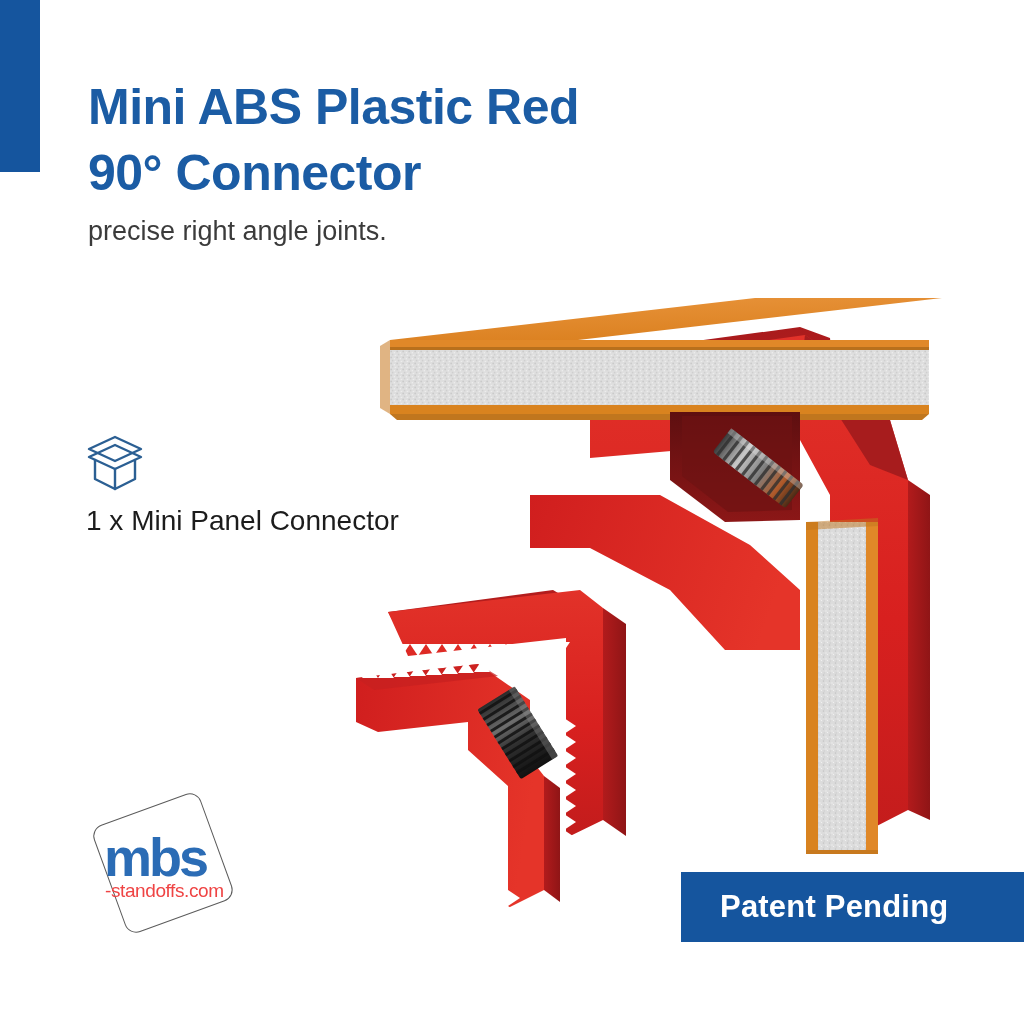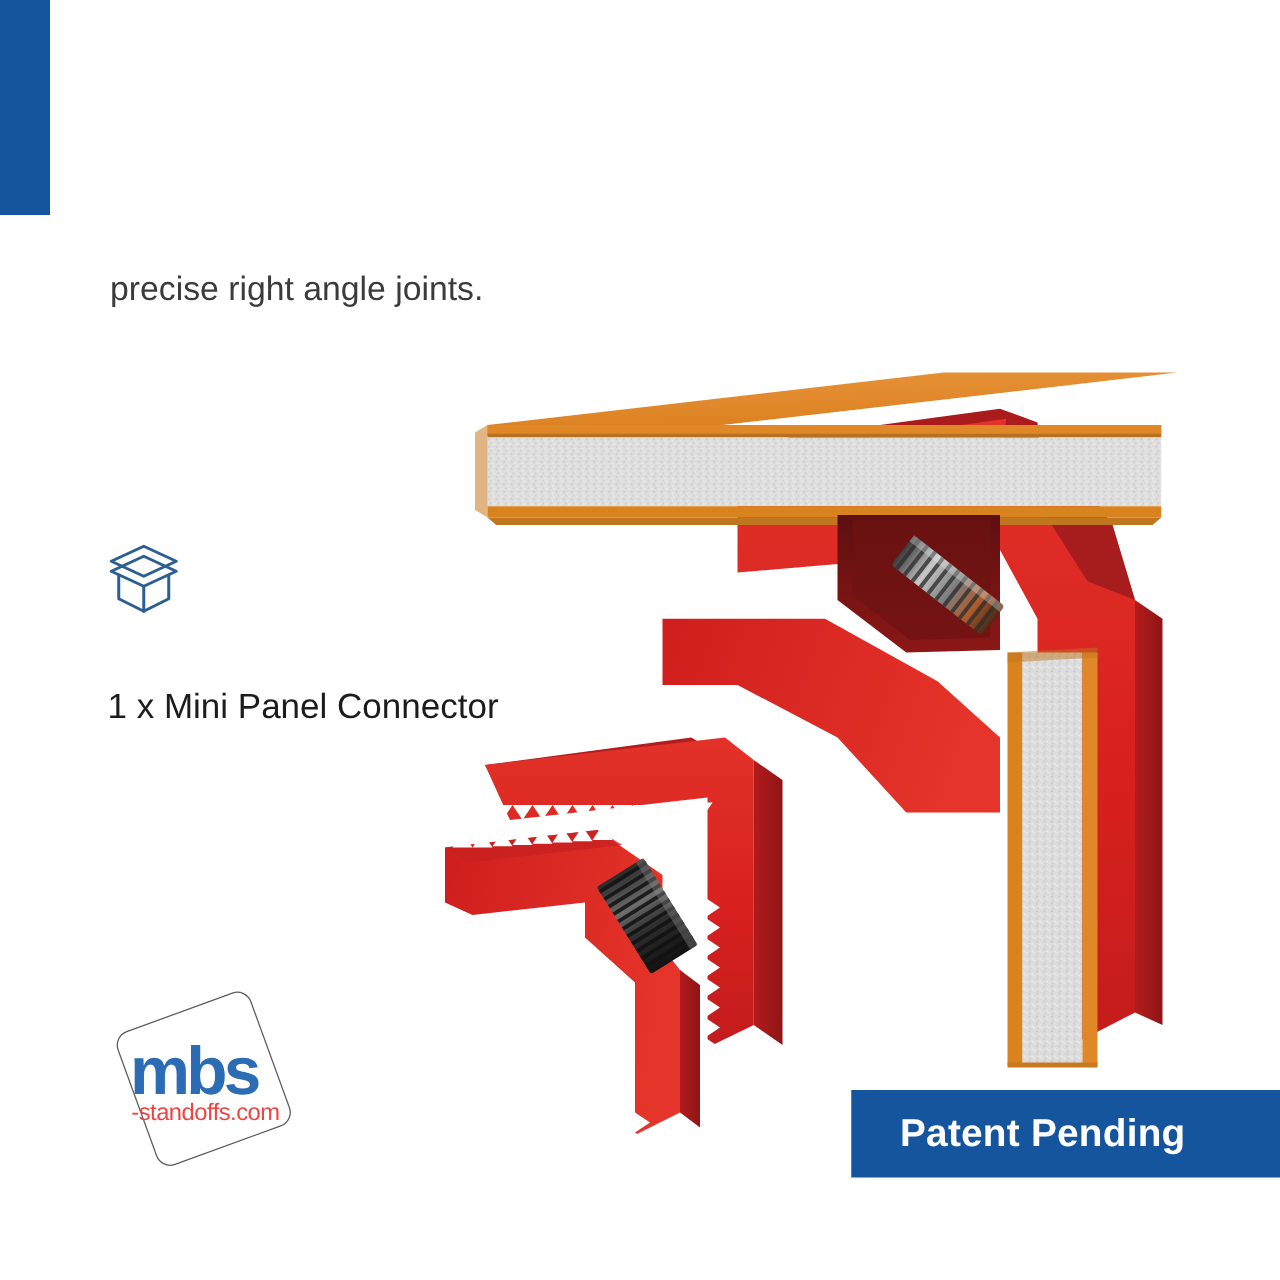--- a/index.html
+++ b/index.html
@@ -65,21 +65,20 @@
     height: 58px;
   }
   #contents-label {
     position: absolute;
     left: 86px;
     top: 504px;
     color: #1C1C1C;
     font-size: 28px;
     line-height: 34px;
     white-space: pre;
-    margin-top: 44px;
   }
 
   
   #patent-banner {
     position: absolute;
     left: 681px;
     top: 872px;
     width: 343px;
     height: 70px;
     background: #15559E;
@@ -154,20 +153,22 @@
   #product-stage svg { display: block; }
 </style>
 </head>
 <body>
 
 <div id="page">
 
   <div id="accent-bar"></div>
 
   <div id="headline">
+    <span class="line">Mini ABS Plastic Red</span>
+    <span class="line">90° Connector</span>
   </div>
 
   <div id="subtitle">
     <span class="line">precise right angle joints.</span>
   </div>
 
   <div id="box-icon">
     <svg viewBox="0 0 62 58" width="62" height="58" aria-hidden="true">
       <g fill="none" stroke="#2B5F93" stroke-width="2.4" stroke-linejoin="round" stroke-linecap="round">
 

